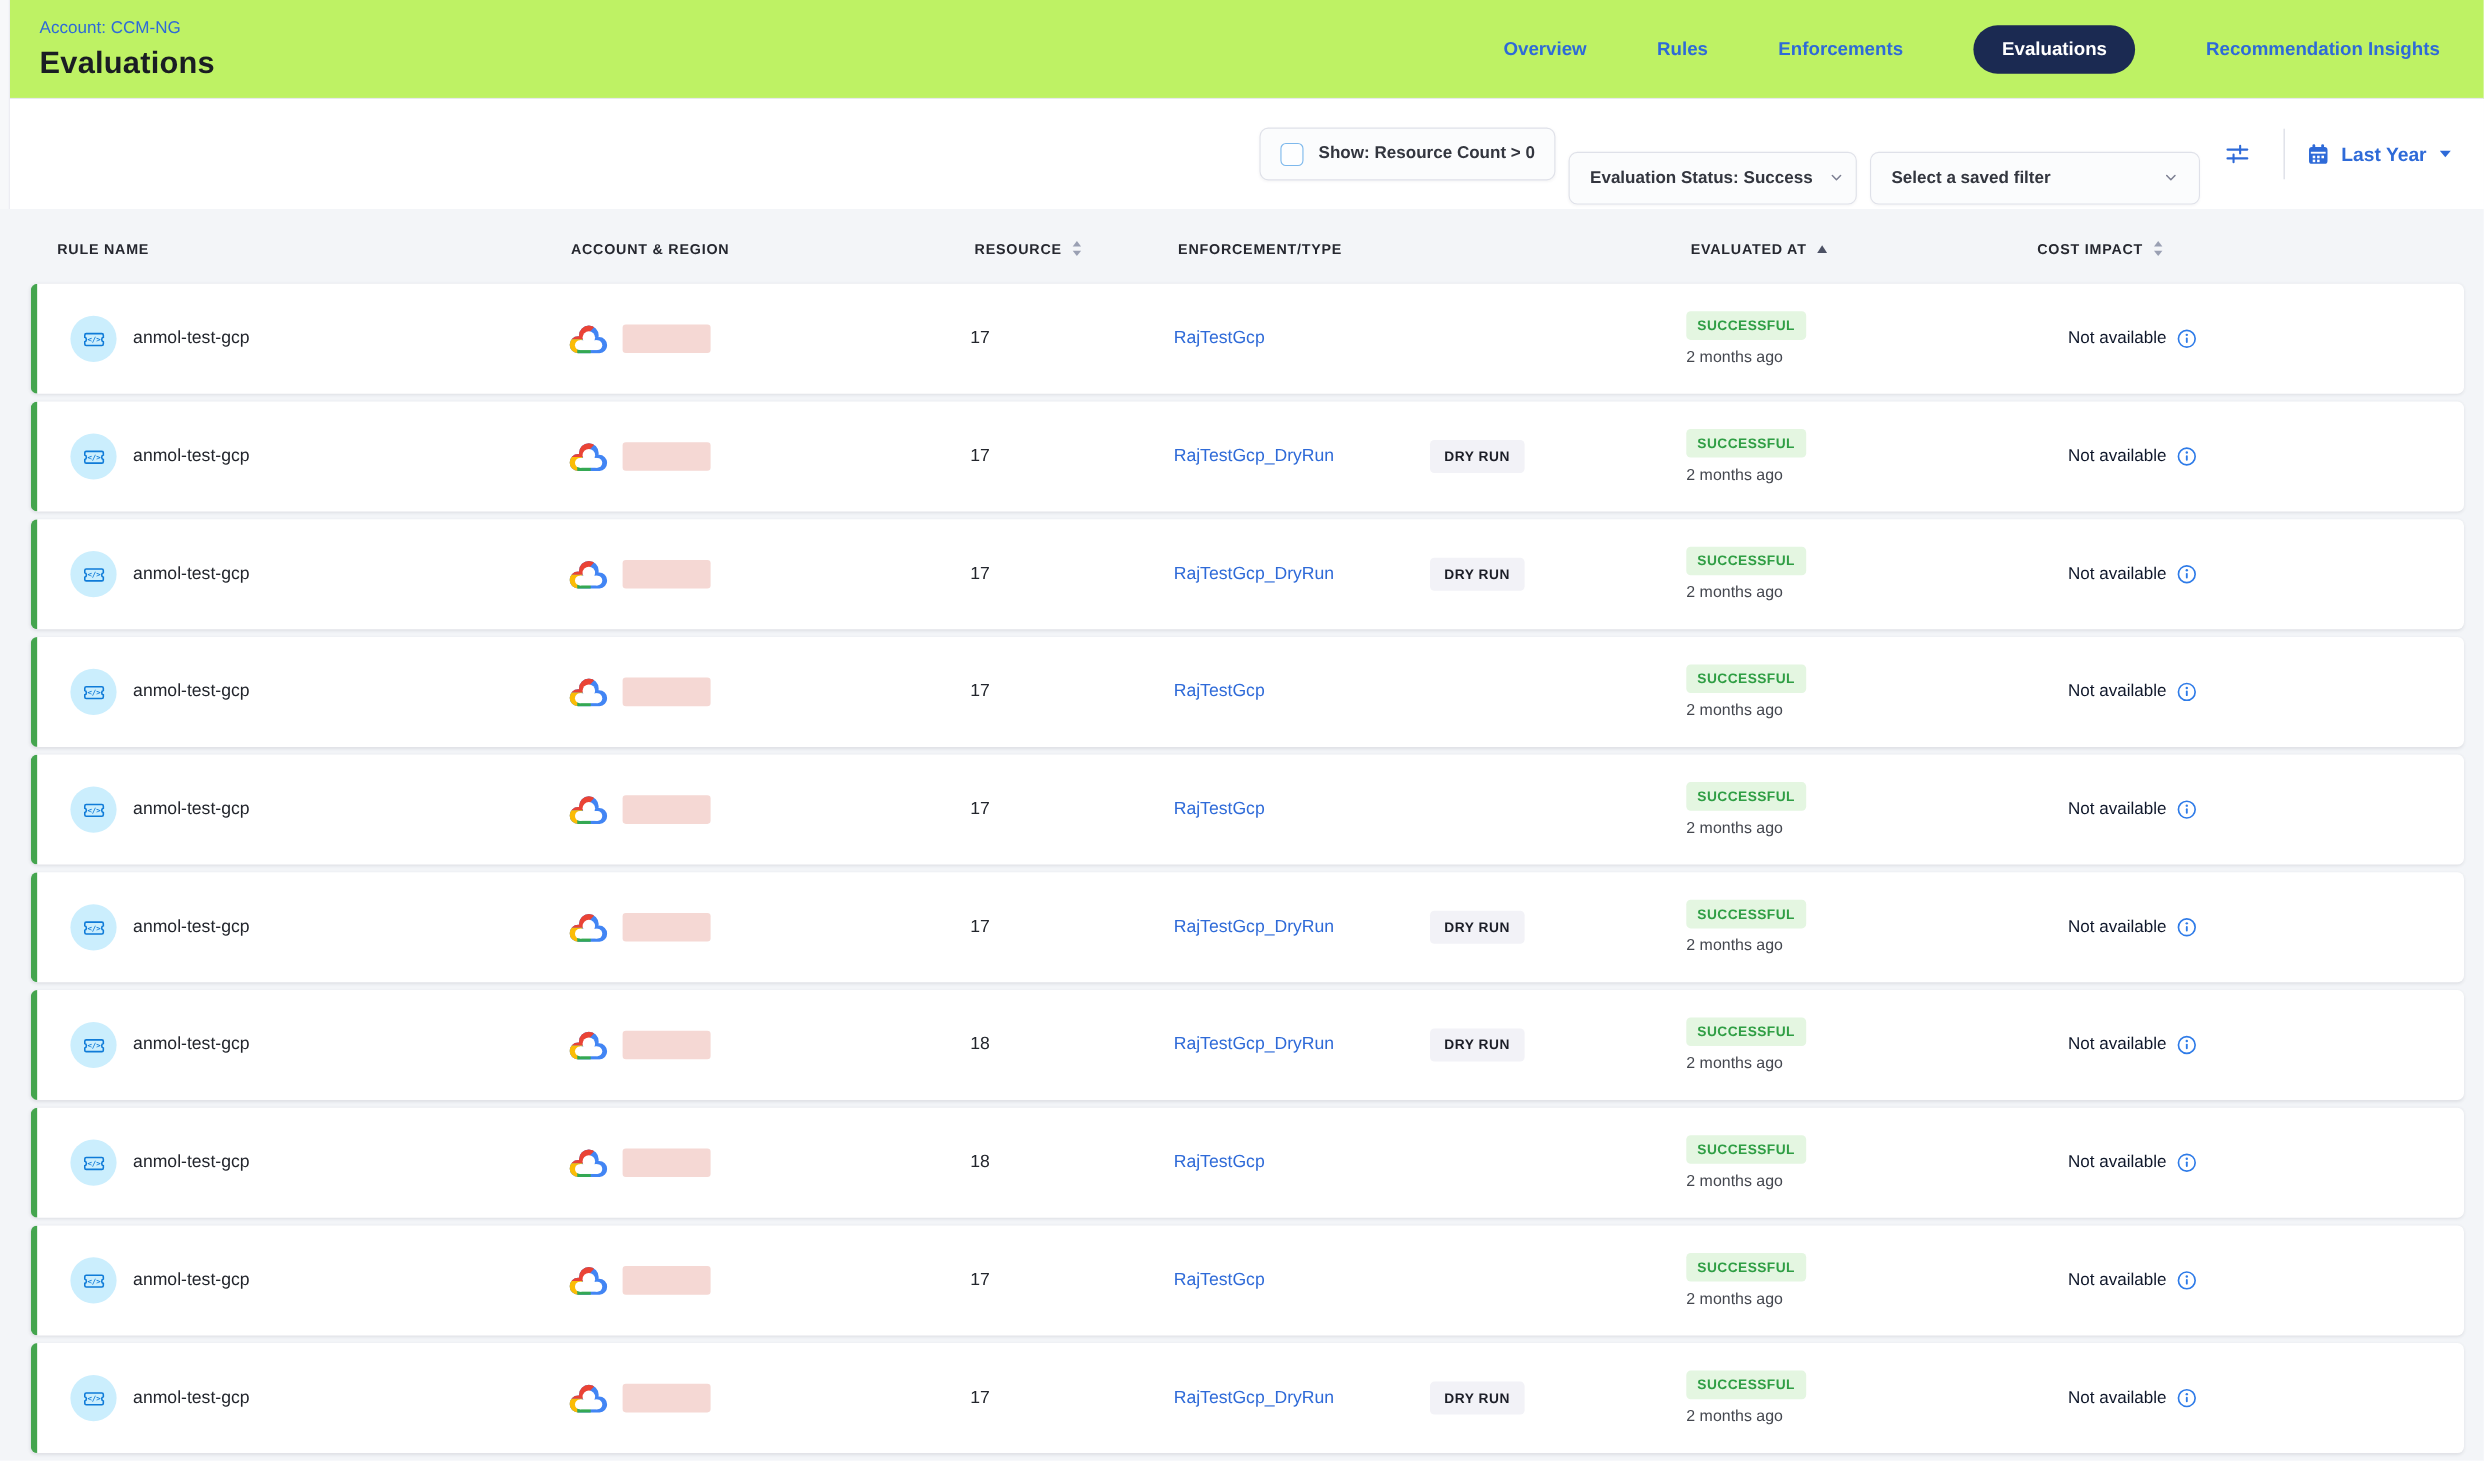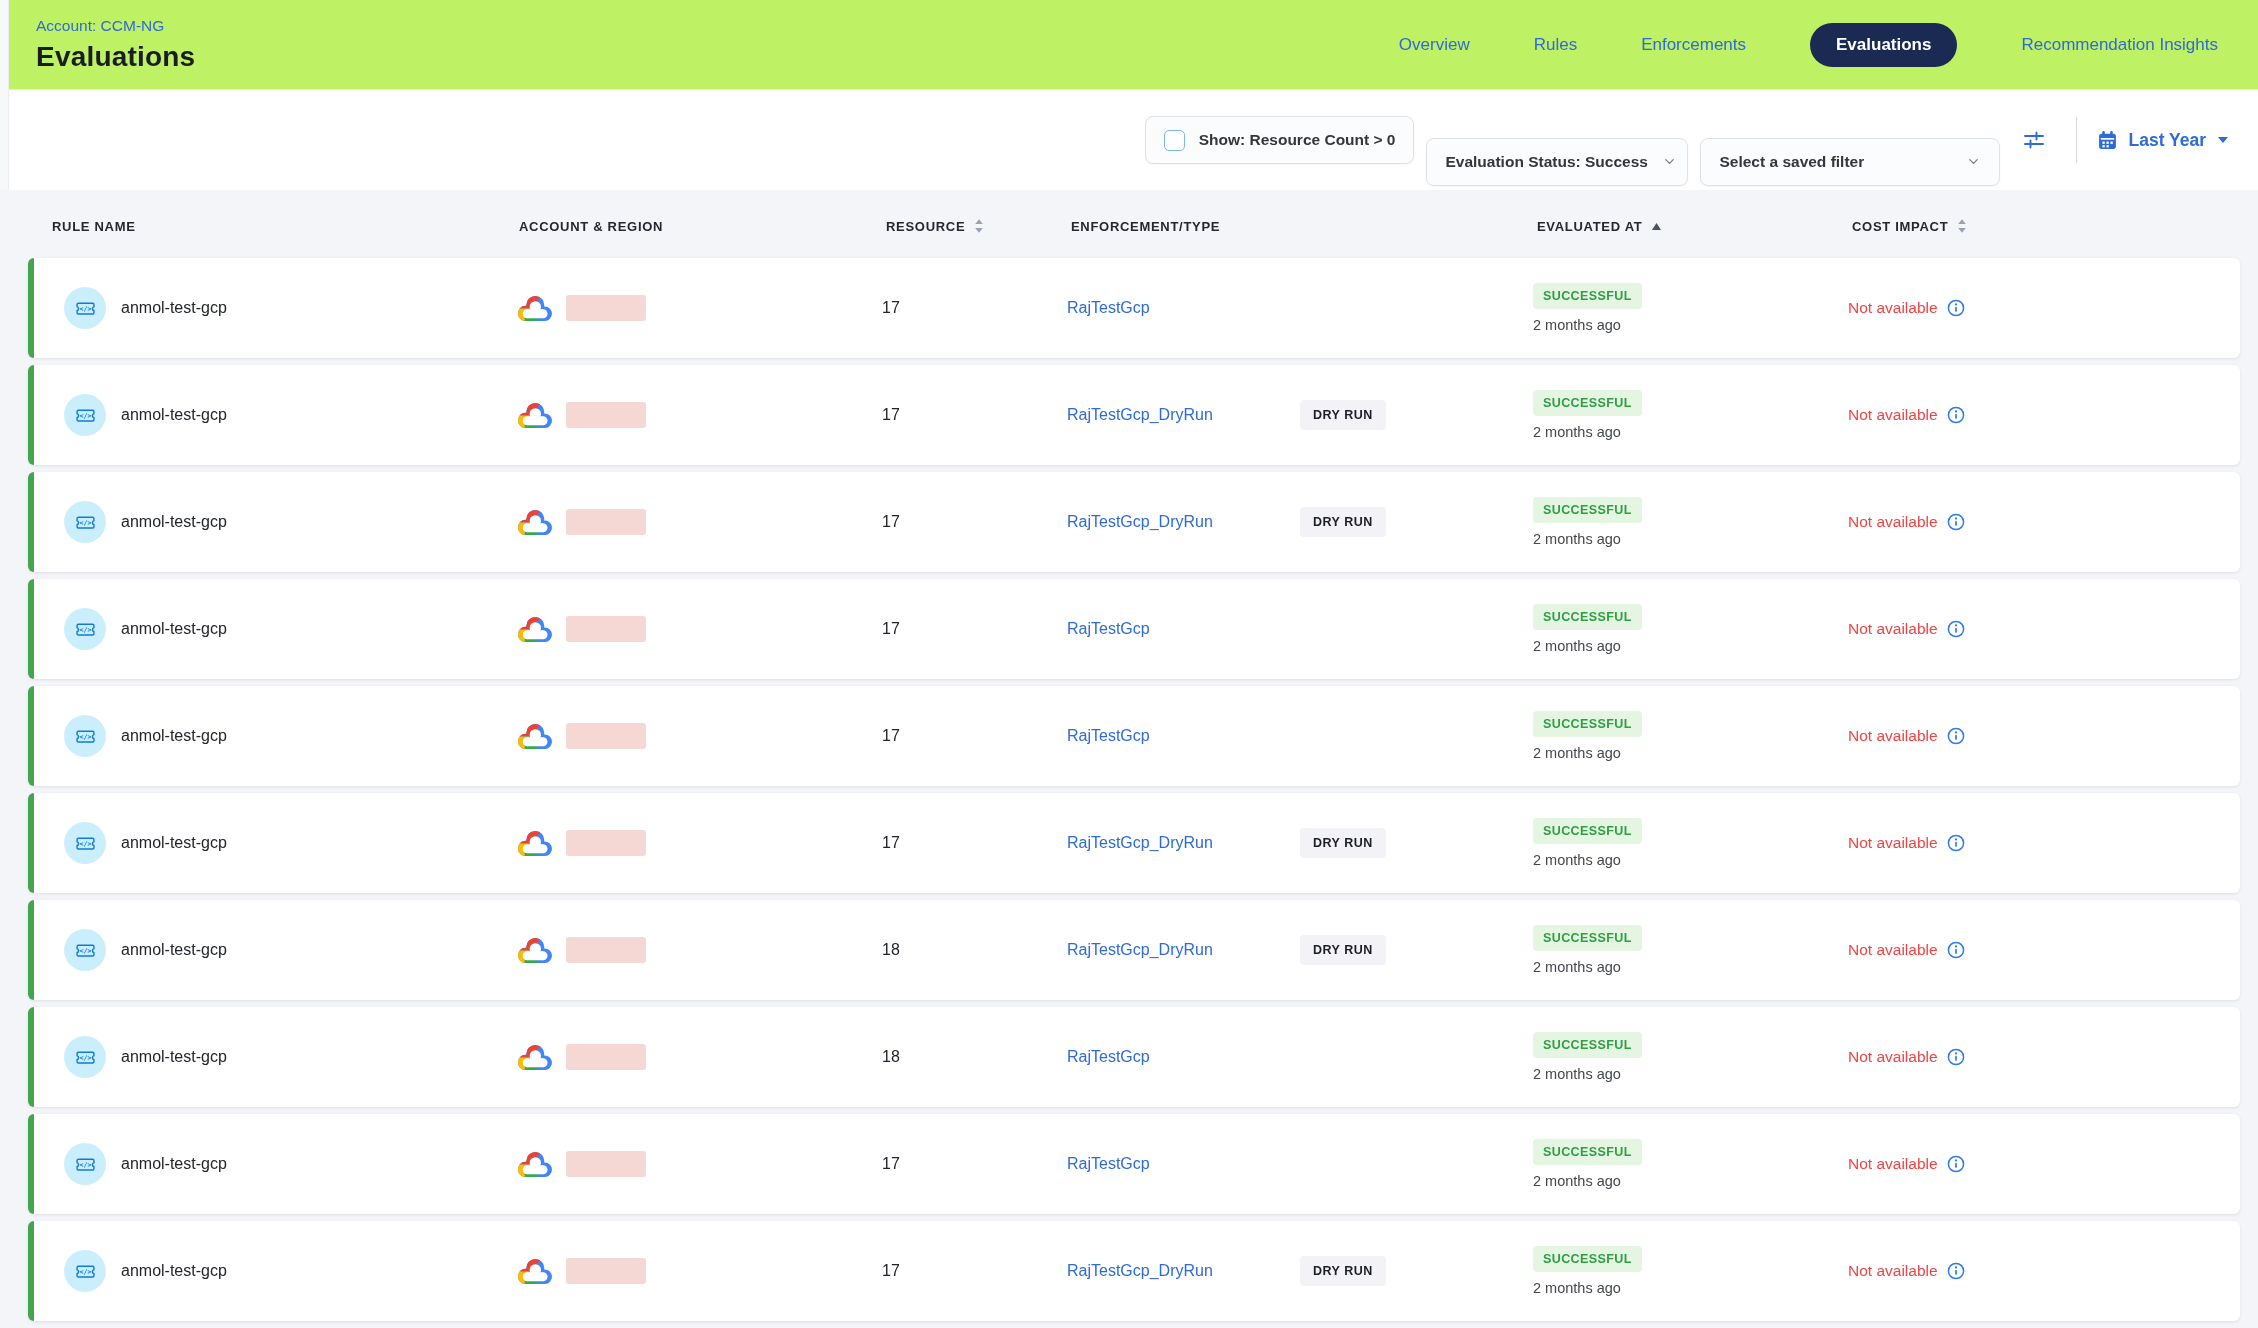--- a/index.html
+++ b/index.html
@@ -32,21 +32,21 @@
     position:relative;
   }
   .left-rail{
     position:absolute;left:0;top:0;width:9px;height:190px;
     background:#f7f8fa;border-right:1px solid #ececf2;z-index:5;
   }
   .title-block{display:flex;flex-direction:column;gap:6px;padding-left:10px;}
   .breadcrumb{font-size:15.5px;color:var(--link-blue);text-decoration:none;cursor:pointer;}
   .page-title{font-size:28px;font-weight:700;color:#1a1d23;letter-spacing:.2px;}
   .top-nav{display:flex;align-items:center;gap:64px;}
-  .nav-link{font-size:17px;font-weight:400;color:var(--link-blue);text-decoration:none;cursor:pointer;white-space:nowrap;}
+  .nav-link{font-size:17px;font-weight:700;color:var(--link-blue);text-decoration:none;cursor:pointer;white-space:nowrap;}
   .nav-pill{
     background:var(--nav-pill);color:#fff;font-size:17px;font-weight:600;
     padding:12px 26px;border-radius:999px;text-decoration:none;cursor:pointer;white-space:nowrap;
   }
   
   .filter-bar{
     height:100px;background:#fff;
     display:flex;align-items:center;justify-content:flex-end;
     gap:12px;padding-right:28px;
   }
@@ -121,21 +121,21 @@
     letter-spacing:.5px;padding:8px 13px;border-radius:4px;white-space:nowrap;
   }
   .cell-evaluated{display:flex;flex-direction:column;align-items:flex-start;gap:8px;padding-left:28px;}
   .status-badge{
     background:var(--success-bg);color:var(--success-text);
     font-size:12.5px;font-weight:700;letter-spacing:.4px;
     padding:6px 10px;border-radius:4px;
   }
   .evaluated-time{font-size:14.5px;color:#44474f;}
   .cell-cost{display:flex;align-items:center;gap:9px;padding-left:23px;}
-  .cost-text{font-size:15.5px;color:#ef4444;}
+  .cost-text{font-size:15.5px;color:#0f172a;margin-left:32px;}
 </style>
 </head>
 <body>
 
 <div class="left-rail"></div>
 
 <header class="page-header">
   <div class="title-block">
     <a class="breadcrumb">Account: CCM-NG</a>
     <h1 class="page-title">Evaluations</h1>

